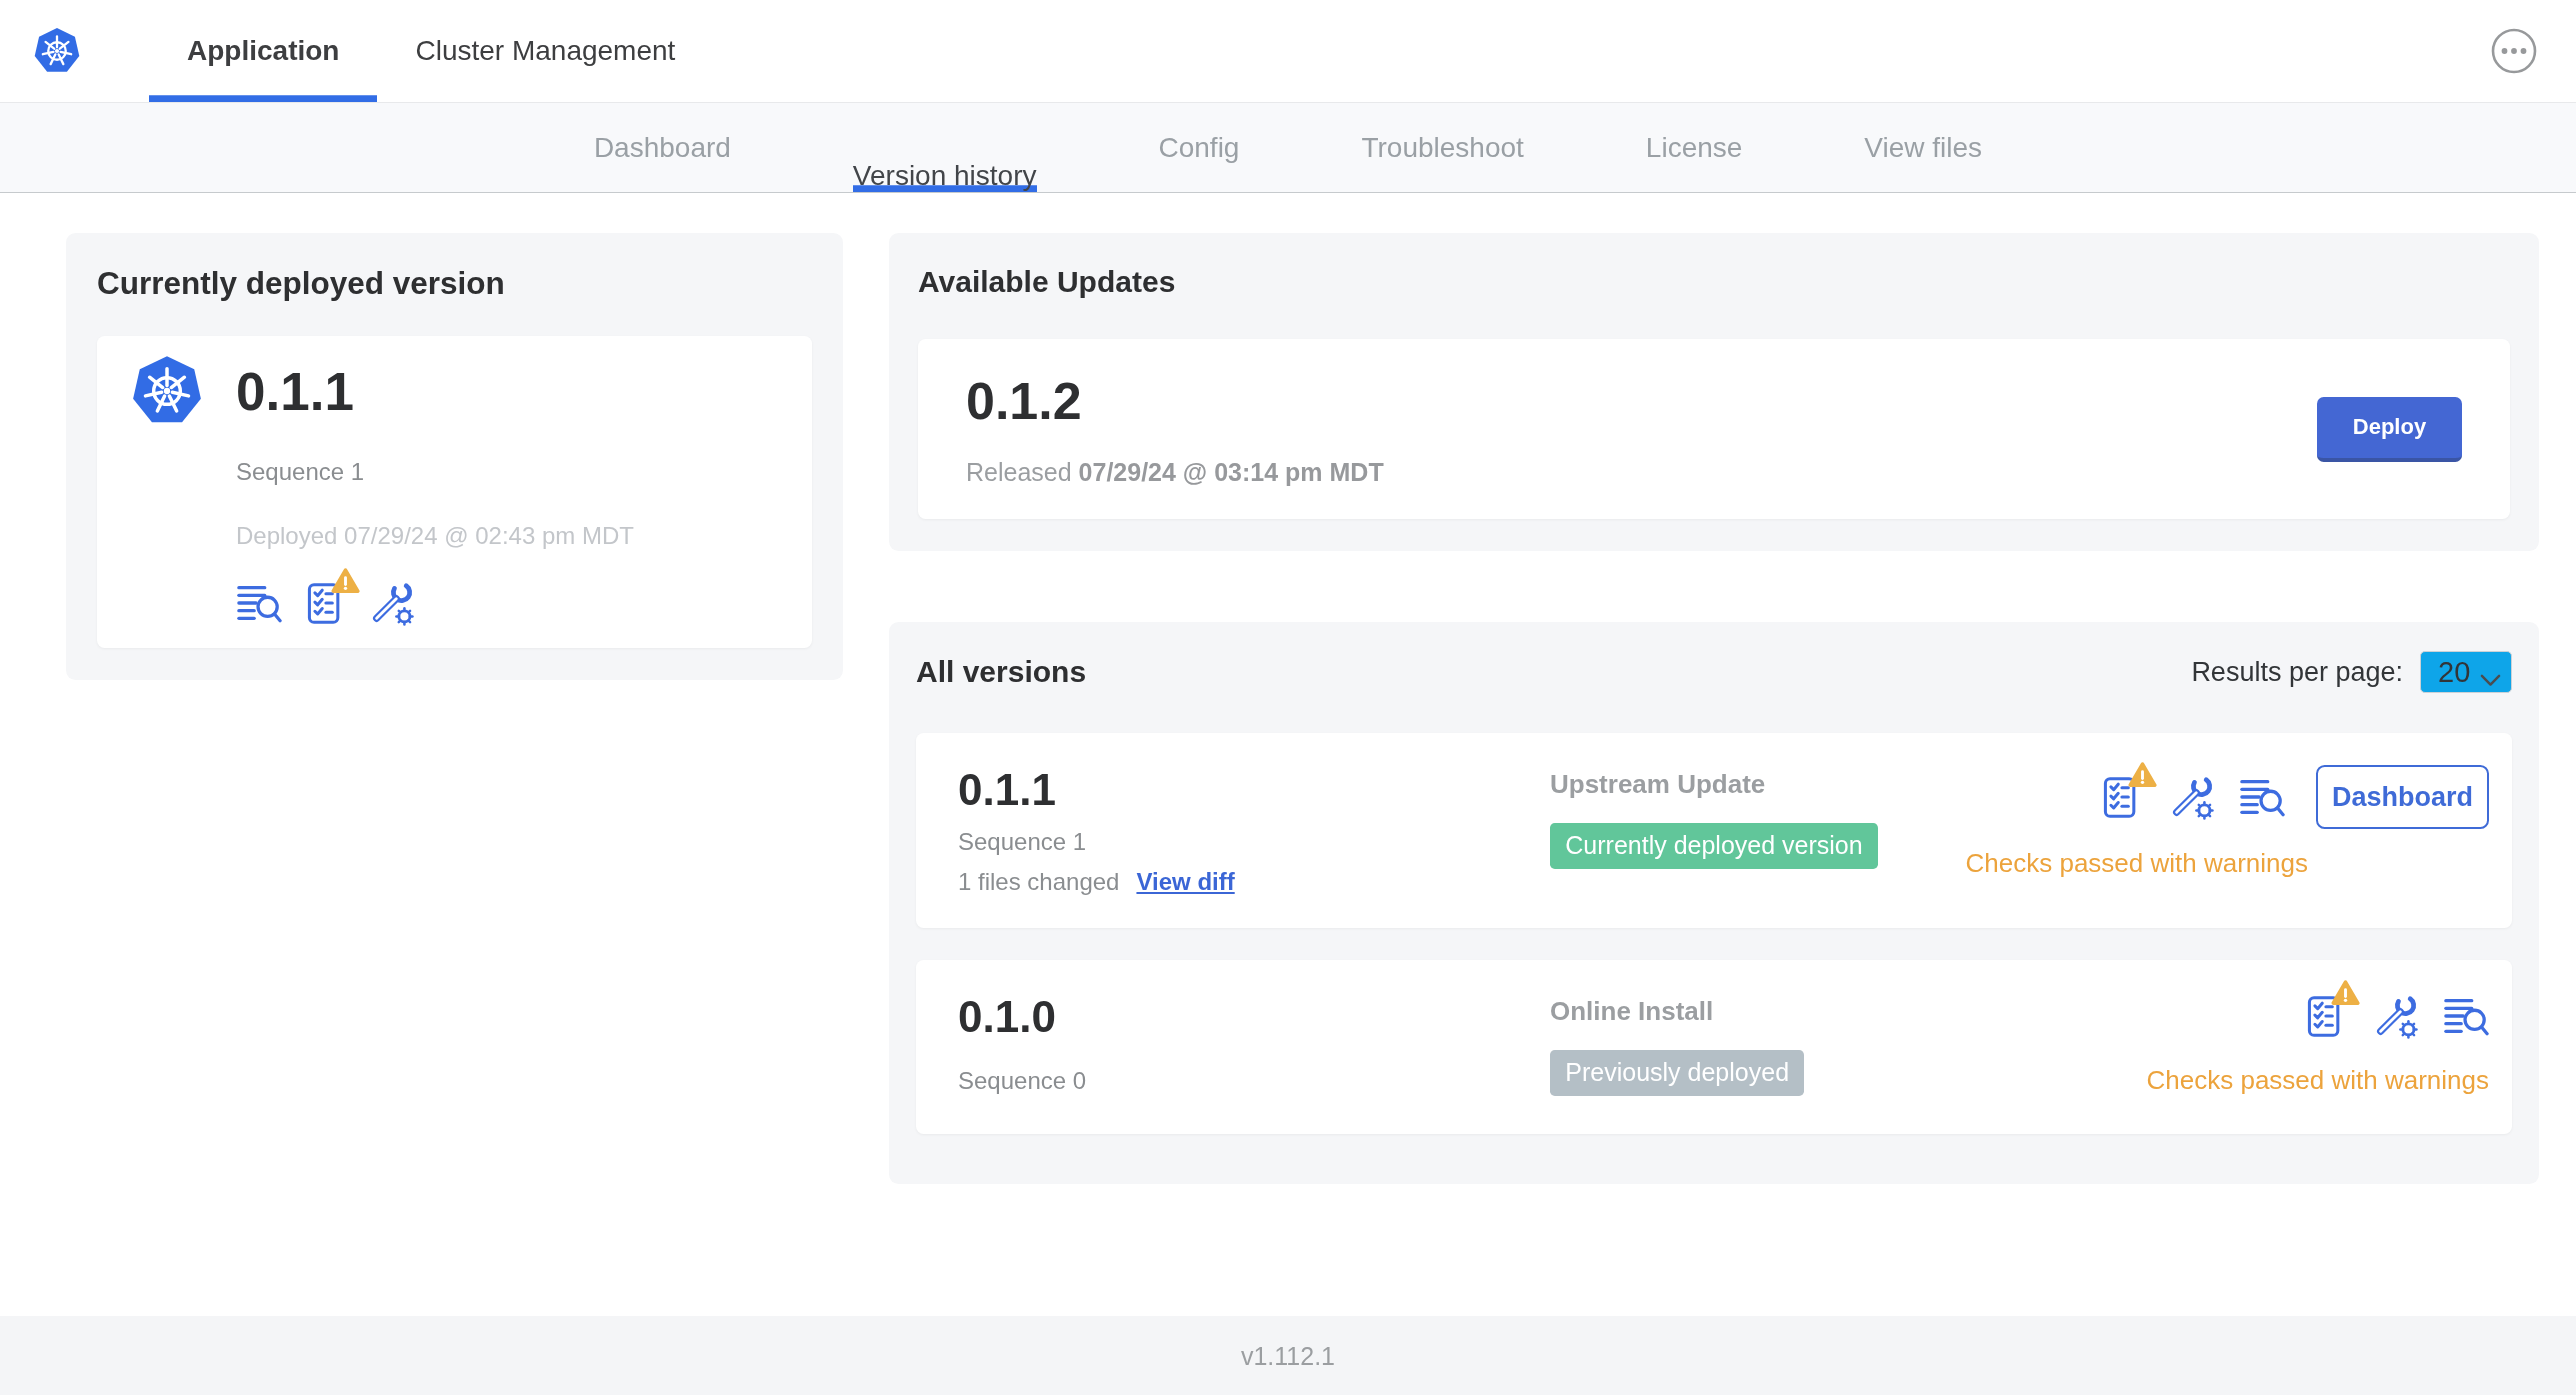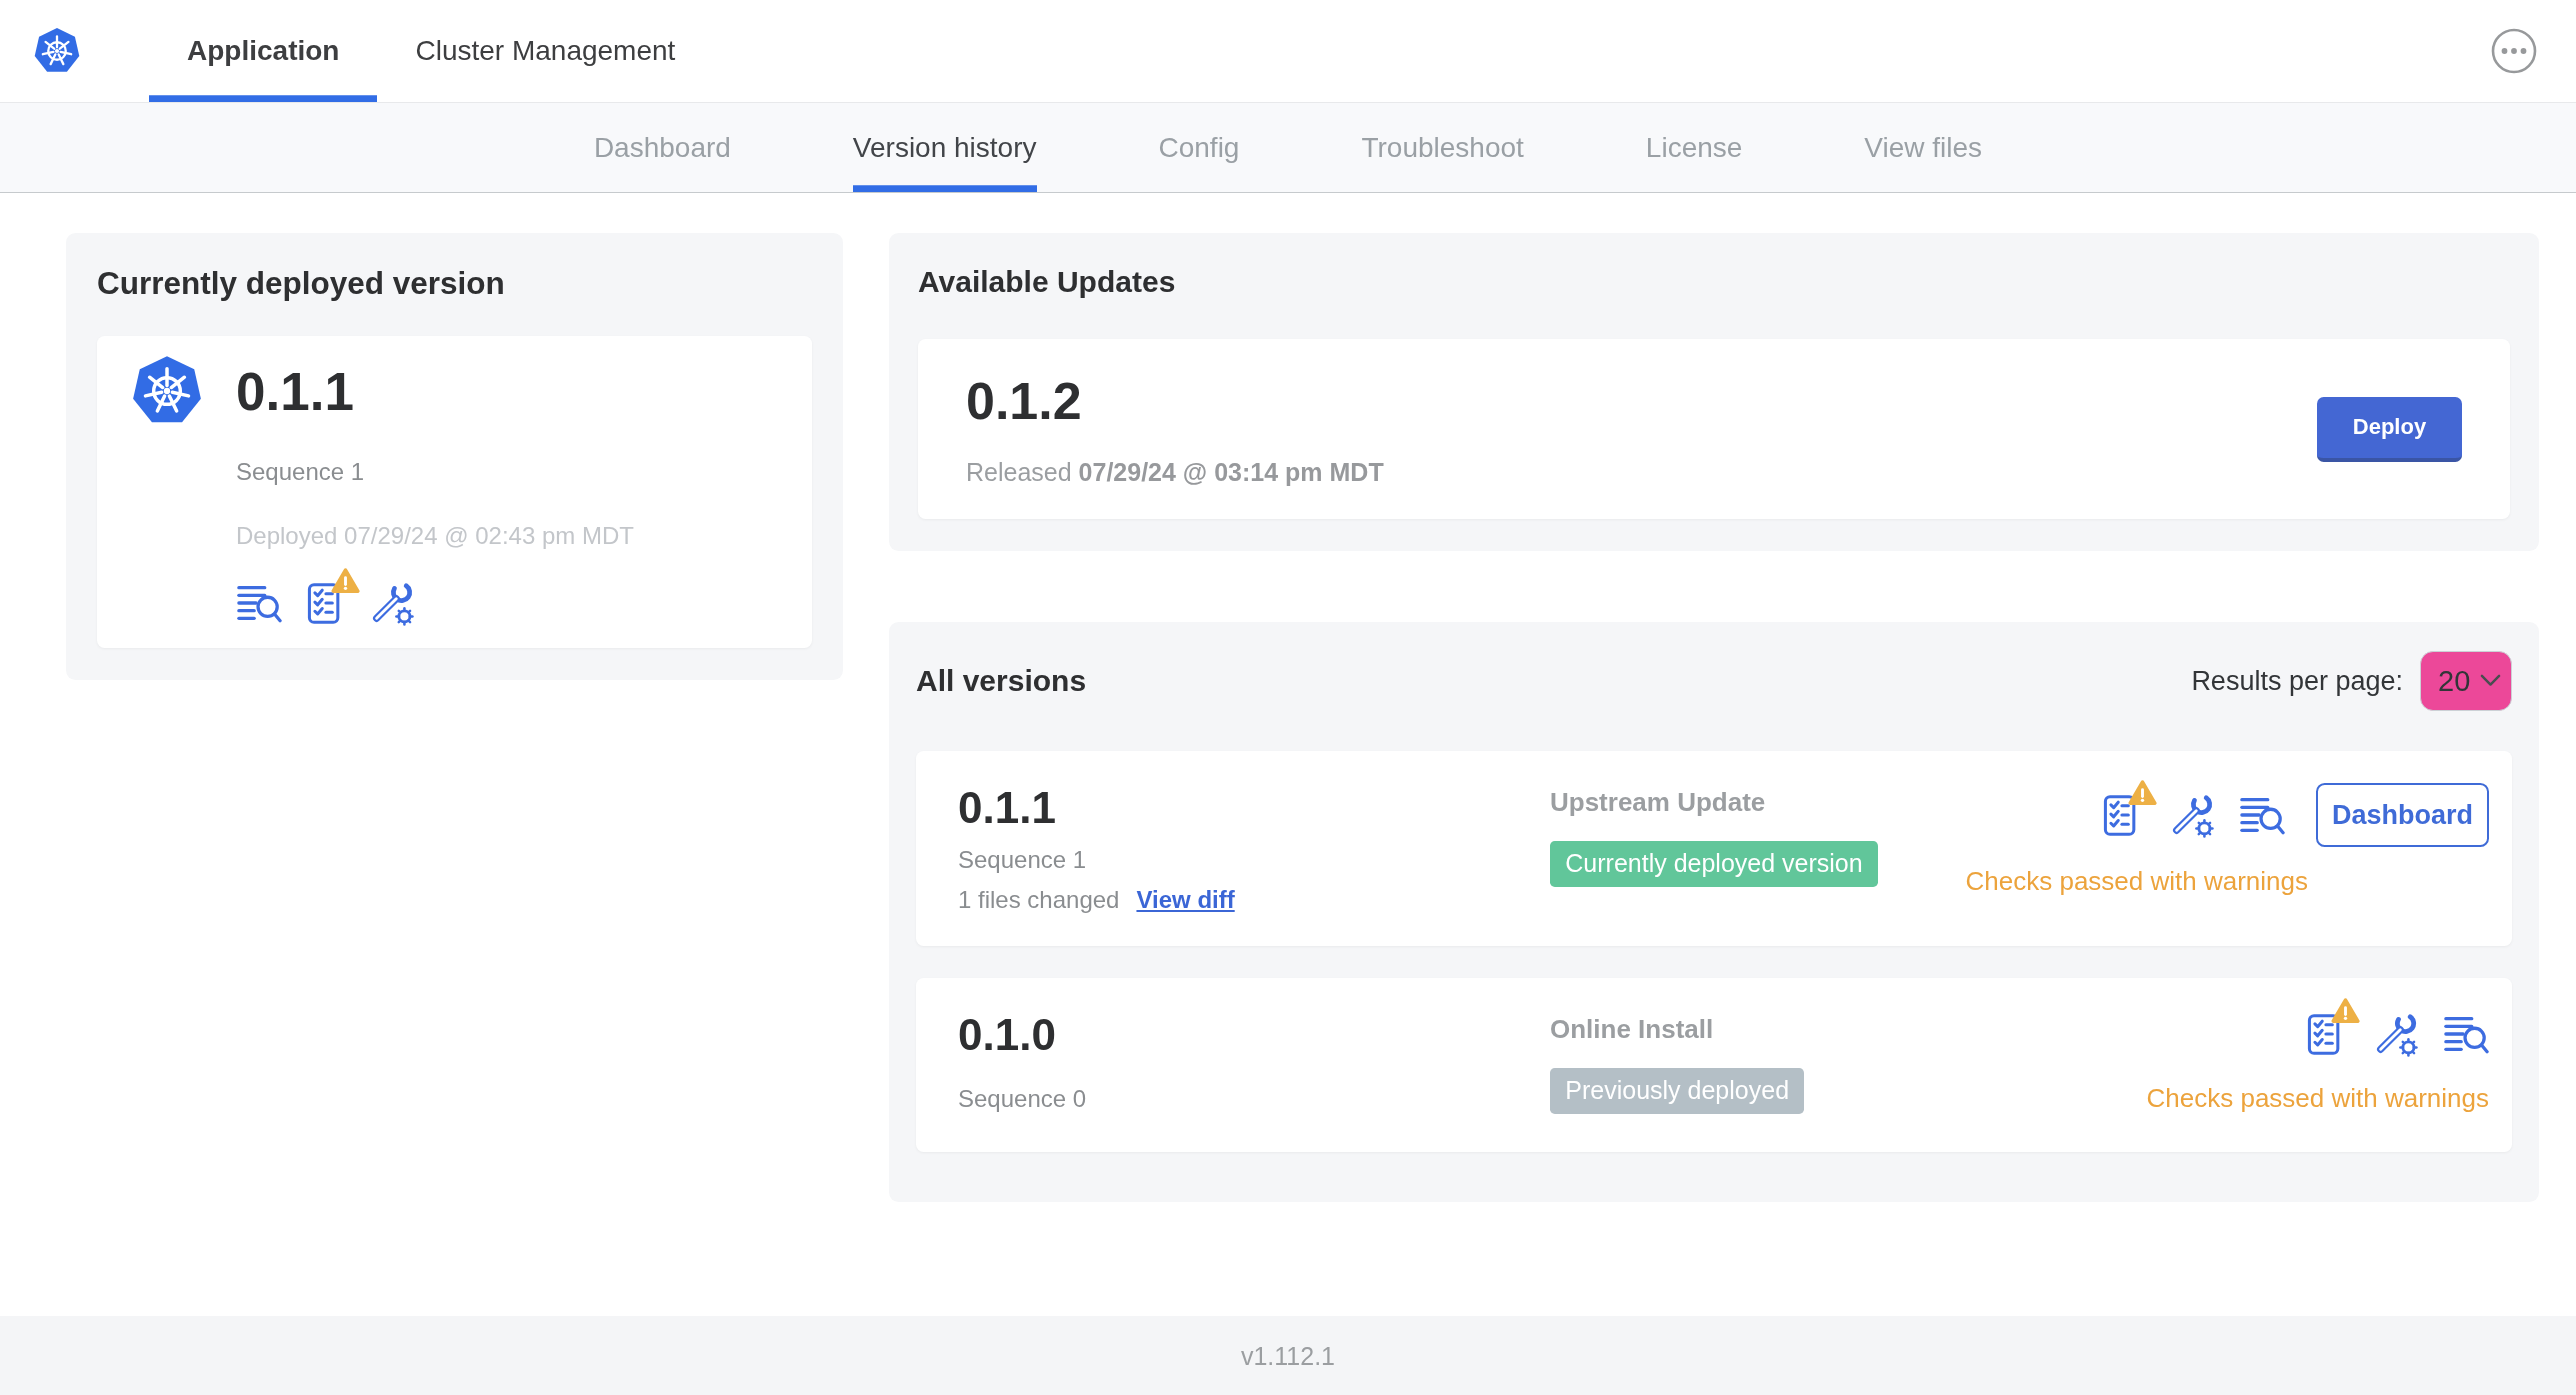--- a/index.html
+++ b/index.html
@@ -17,21 +17,21 @@
   .app-tabs{display:flex;height:100%;}
   .app-tab{height:100%;display:flex;align-items:center;padding:0 38px;
     font-size:28px;color:#3d3e40;cursor:pointer;box-sizing:border-box;}
   .app-tab.active{box-shadow:inset 0 -6.7px 0 #326de6;font-weight:bold;}
   .overflow-btn{margin-left:auto;width:48px;height:48px;background:none;border:none;padding:0;cursor:pointer;}
 
   
   .subnav{height:90px;background:#f8f9fb;border-bottom:1.9px solid #c6cacd;
     display:flex;justify-content:center;gap:122px;box-sizing:border-box;flex:0 0 auto;}
   .subtab{height:100%;display:flex;align-items:center;font-size:28px;color:#9aa0a5;cursor:pointer;}
-  .subtab.active{color:#424549;box-shadow:inset 0 -6.7px 0 #326de6;}
+  .subtab.active{color:#424549;box-shadow:inset 0 -6.7px 0 #326de6;align-items:flex-end;}
 
   
   .main{flex:1 1 auto;display:flex;align-items:flex-start;padding:40px 37px 0 50px;gap:46px;box-sizing:border-box;margin-left:16px;}
   .card{background:#f5f6f8;border-radius:9.5px;box-sizing:border-box;}
   .card-title{font-size:30px;font-weight:700;color:#2e2f31;}
   .inner{background:#fff;border-radius:7.6px;box-shadow:0 1px 2.9px rgba(0,0,0,.05);box-sizing:border-box;}
 
   
   .cv-card{width:777px;min-height:432px;padding:32px 31px;flex:0 0 auto;}
   .cv-title{font-size:31.5px;}
@@ -55,22 +55,22 @@
   .au-released b{font-weight:700;color:#97999c;text-align:right;}
   .deploy-btn{width:145px;height:65px;background:#4467d3;border:none;border-bottom:4.8px solid #3a55a5;
     border-radius:6.7px;color:#fff;font-size:22px;font-weight:700;cursor:pointer;
     font-family:"Liberation Sans",sans-serif;}
 
   
   .av-card{margin-top:71px;padding:29px 27px 50px;}
   .av-head{display:flex;justify-content:space-between;align-items:center;}
   .rpp{display:flex;align-items:center;gap:17px;font-size:27px;color:#323538;}
   .rpp-select-wrap{position:relative;}
-  .rpp-select{appearance:none;-webkit-appearance:none;width:92px;height:60px;background:#ec4899;
-    border:1.9px solid #ccd1d6;border-radius:13px;font-size:29px;color:#323538;padding:0 34px 0 17px;
+  .rpp-select{appearance:none;-webkit-appearance:none;width:92px;height:42px;background:#0ea5e9;
+    border:1.9px solid #ccd1d6;border-radius:5px;font-size:29px;color:#323538;padding:0 34px 0 17px;
     font-family:"Liberation Sans",sans-serif;cursor:pointer;}
   .rpp-chevron{position:absolute;right:11.5px;top:23px;pointer-events:none;}
 
   .vrow{margin-top:40px;background:#fff;border-radius:7.6px;box-shadow:0 1px 2.9px rgba(0,0,0,.05);
     padding:32px 23px 32px 42px;display:grid;grid-template-columns:592px 1fr auto;align-items:start;box-sizing:border-box;}
   .vrow.second{margin-top:32px;padding-bottom:38px;}
   .row-version{font-size:44px;font-weight:700;color:#2e2f31;}
   .row-seq{font-size:24px;color:#8a8d90;margin-top:13.4px;}
   .row-files{font-size:24px;color:#8a8d90;margin-top:11.5px;display:flex;align-items:center;gap:17px;}
   .view-diff{color:#3b66d6;font-weight:700;text-decoration:underline;cursor:pointer;}

